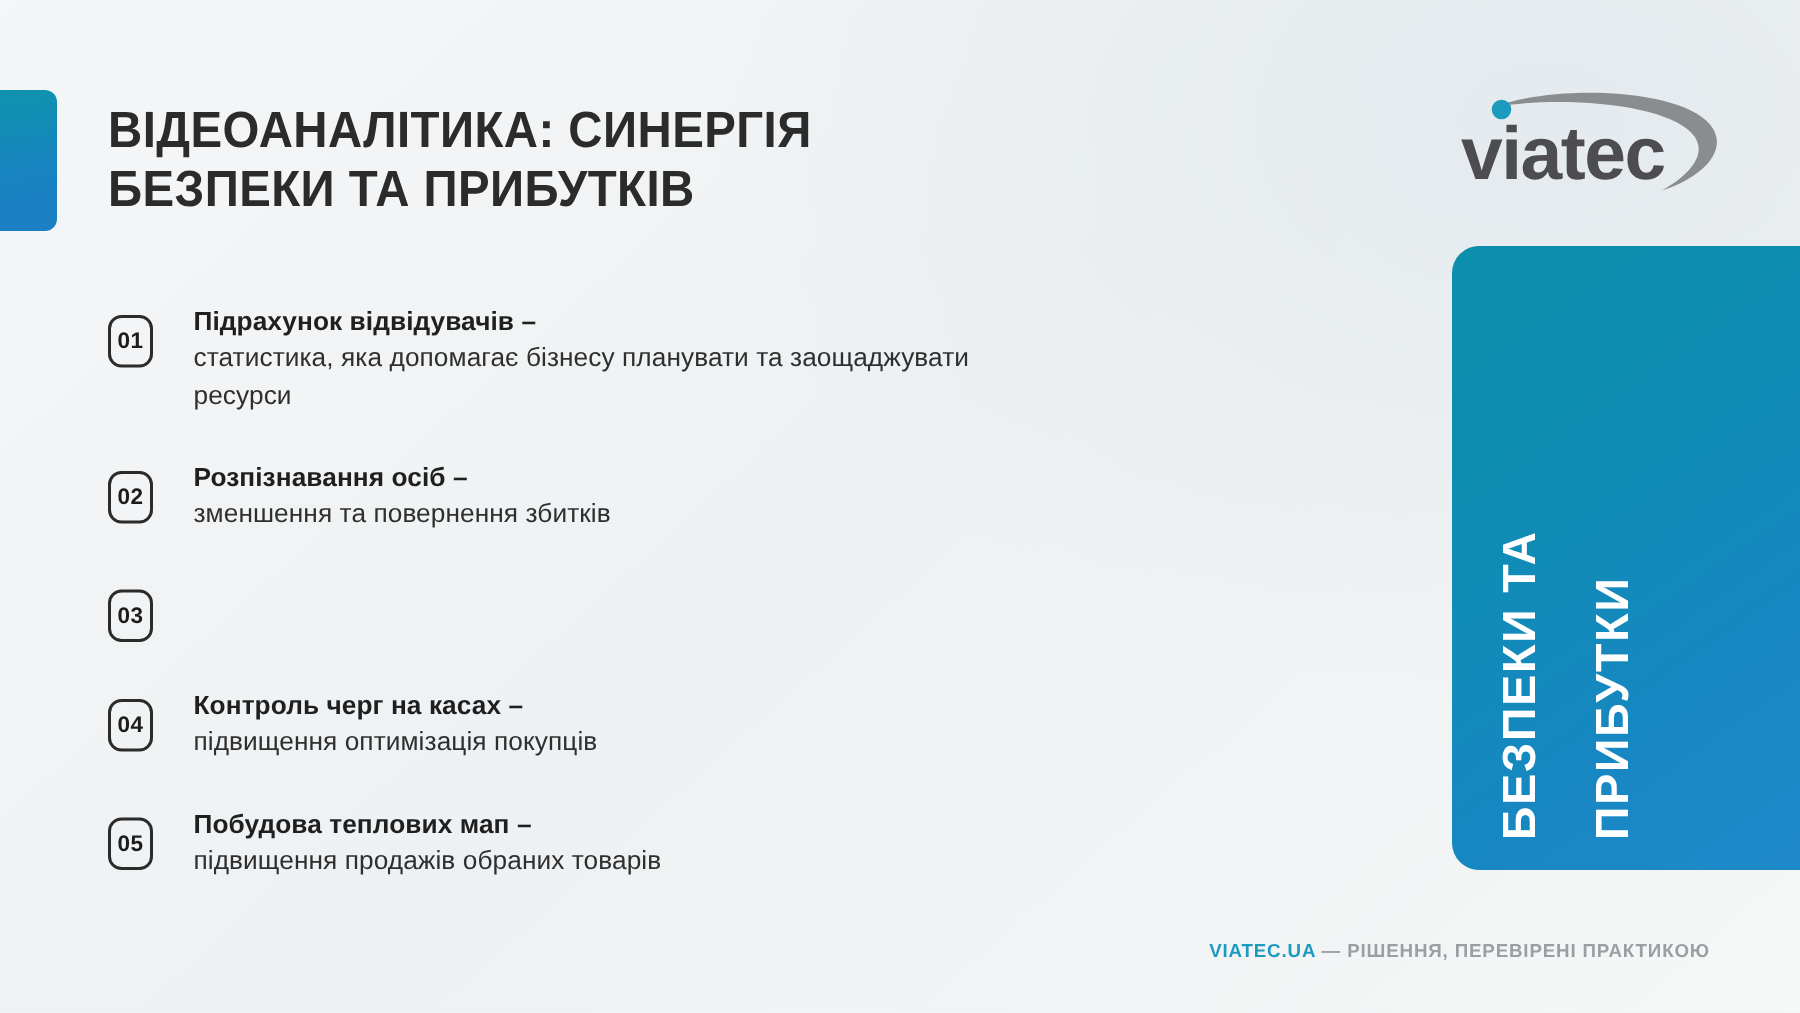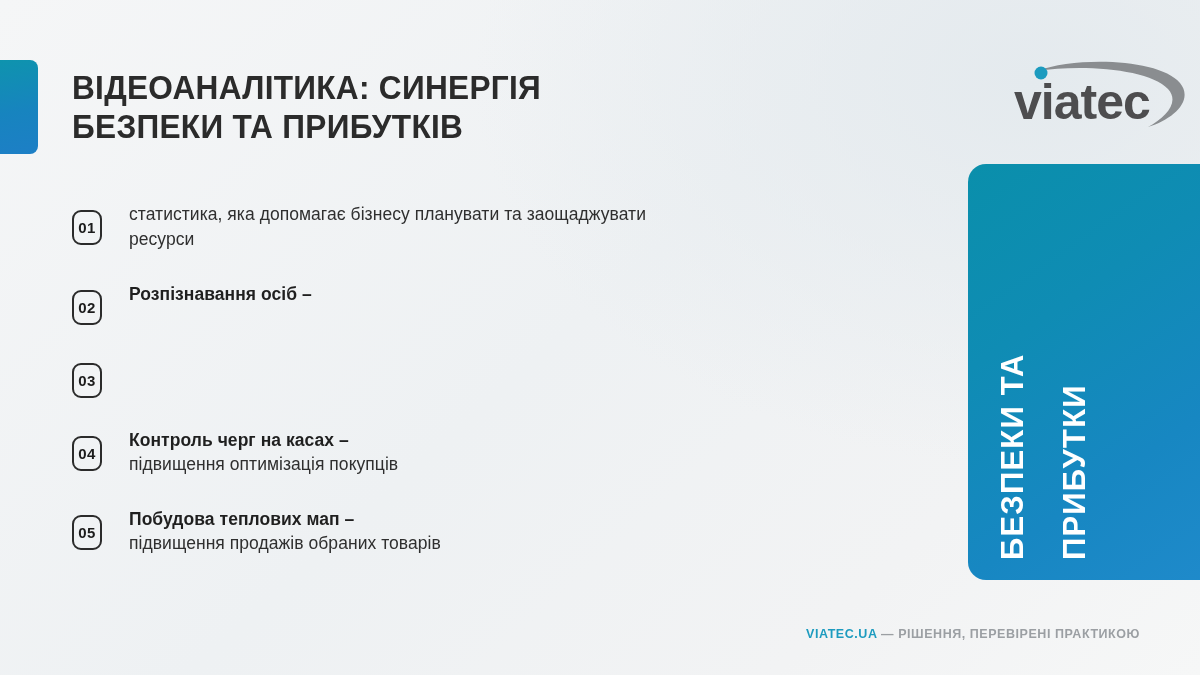--- a/index.html
+++ b/index.html
@@ -51,21 +51,20 @@
     white-space: pre-line;
   }
 
   
   .logo {
     position: absolute;
     left: 968px;
     top: 57px;
     width: 190px;
     height: 82px;
-    margin-left: 40px;
   }
   .logo svg { display: block; }
 
   
   .list {
     position: absolute;
     left: 72px;
     top: 196px;
     width: 640px;
   }
@@ -168,28 +167,30 @@
       <circle cx="33" cy="16" r="6.5" fill="#1c9bbf"></circle>
       <text x="6" y="62" font-family="'Liberation Sans', sans-serif" font-size="50" font-weight="700" fill="#4d4d4f" letter-spacing="-1">viatec</text>
     </svg>
   </div>
 
   <div class="list">
 
     <div class="list-item">
       <div class="badge">01</div>
       <div class="item-text">
+        <div class="item-title">Підрахунок відвідувачів –</div>
         <div class="item-desc">статистика, яка допомагає бізнесу планувати та заощаджувати ресурси</div>
       </div>
     </div>
 
     <div class="list-item">
       <div class="badge">02</div>
       <div class="item-text">
         <div class="item-title">Розпізнавання осіб –</div>
+        <div class="item-desc">зменшення та повернення збитків</div>
       </div>
     </div>
 
     <div class="list-item">
       <div class="badge">03</div>
     </div>
 
     <div class="list-item">
       <div class="badge">04</div>
       <div class="item-text">

